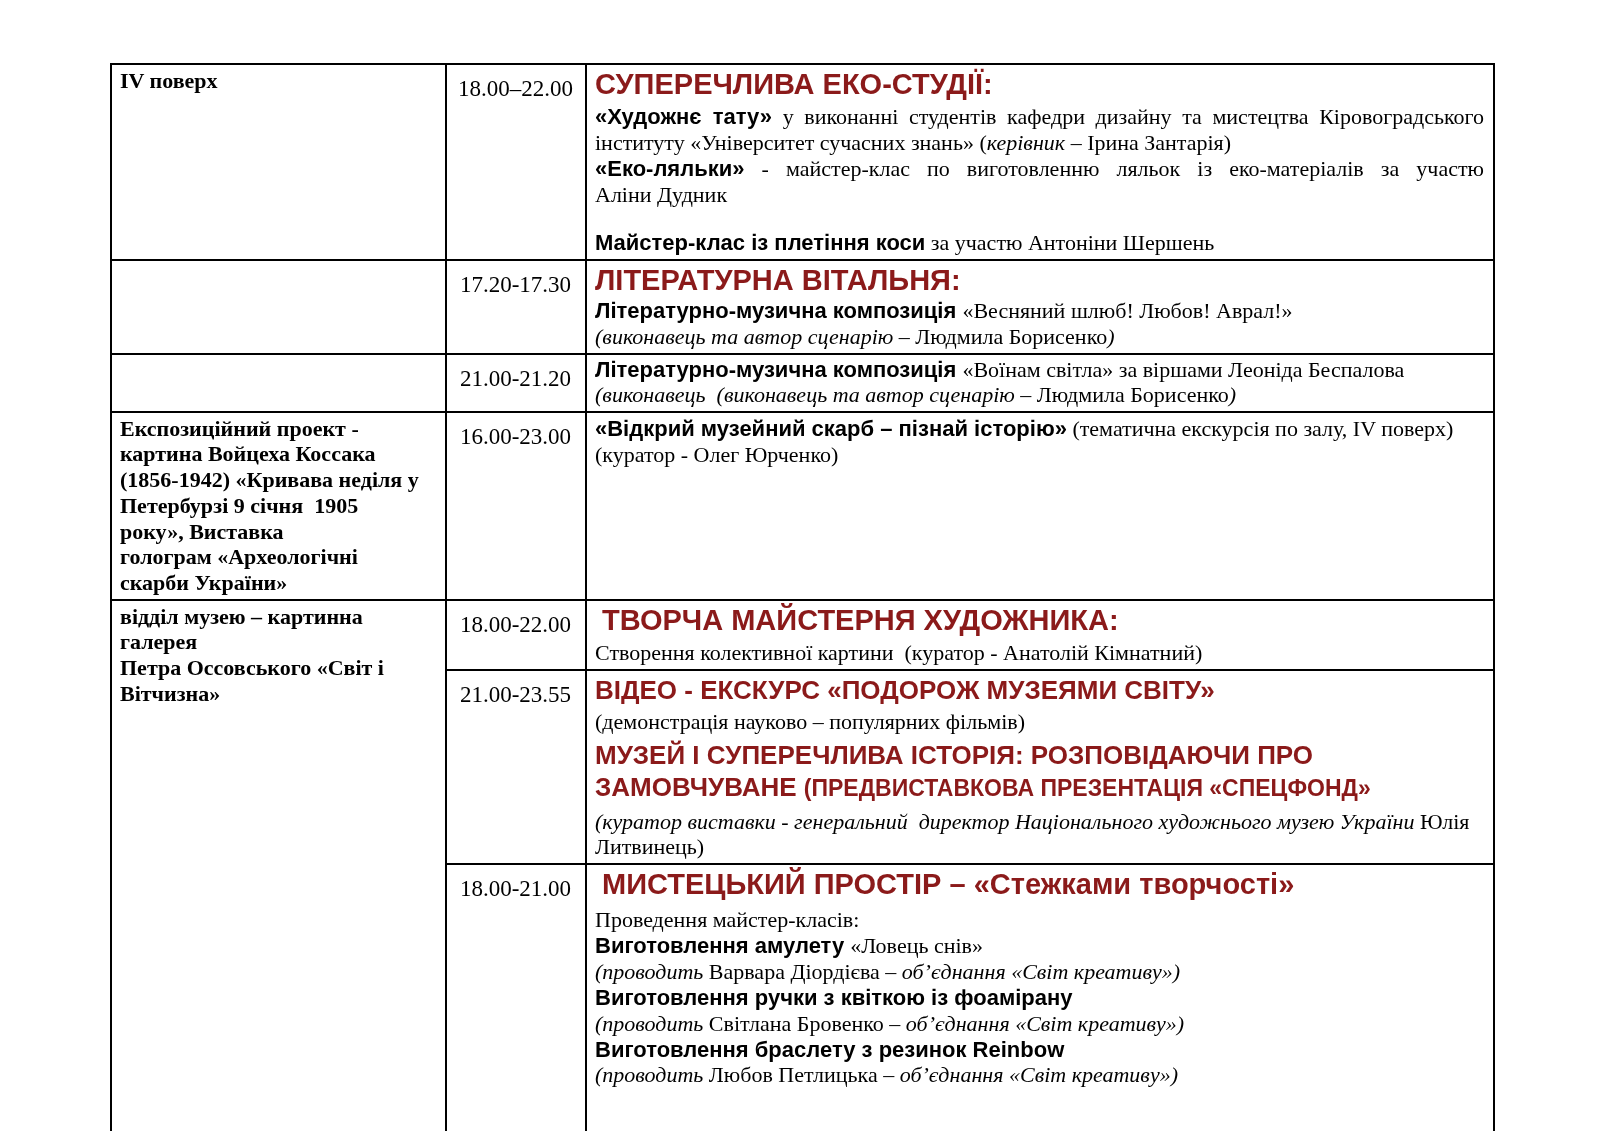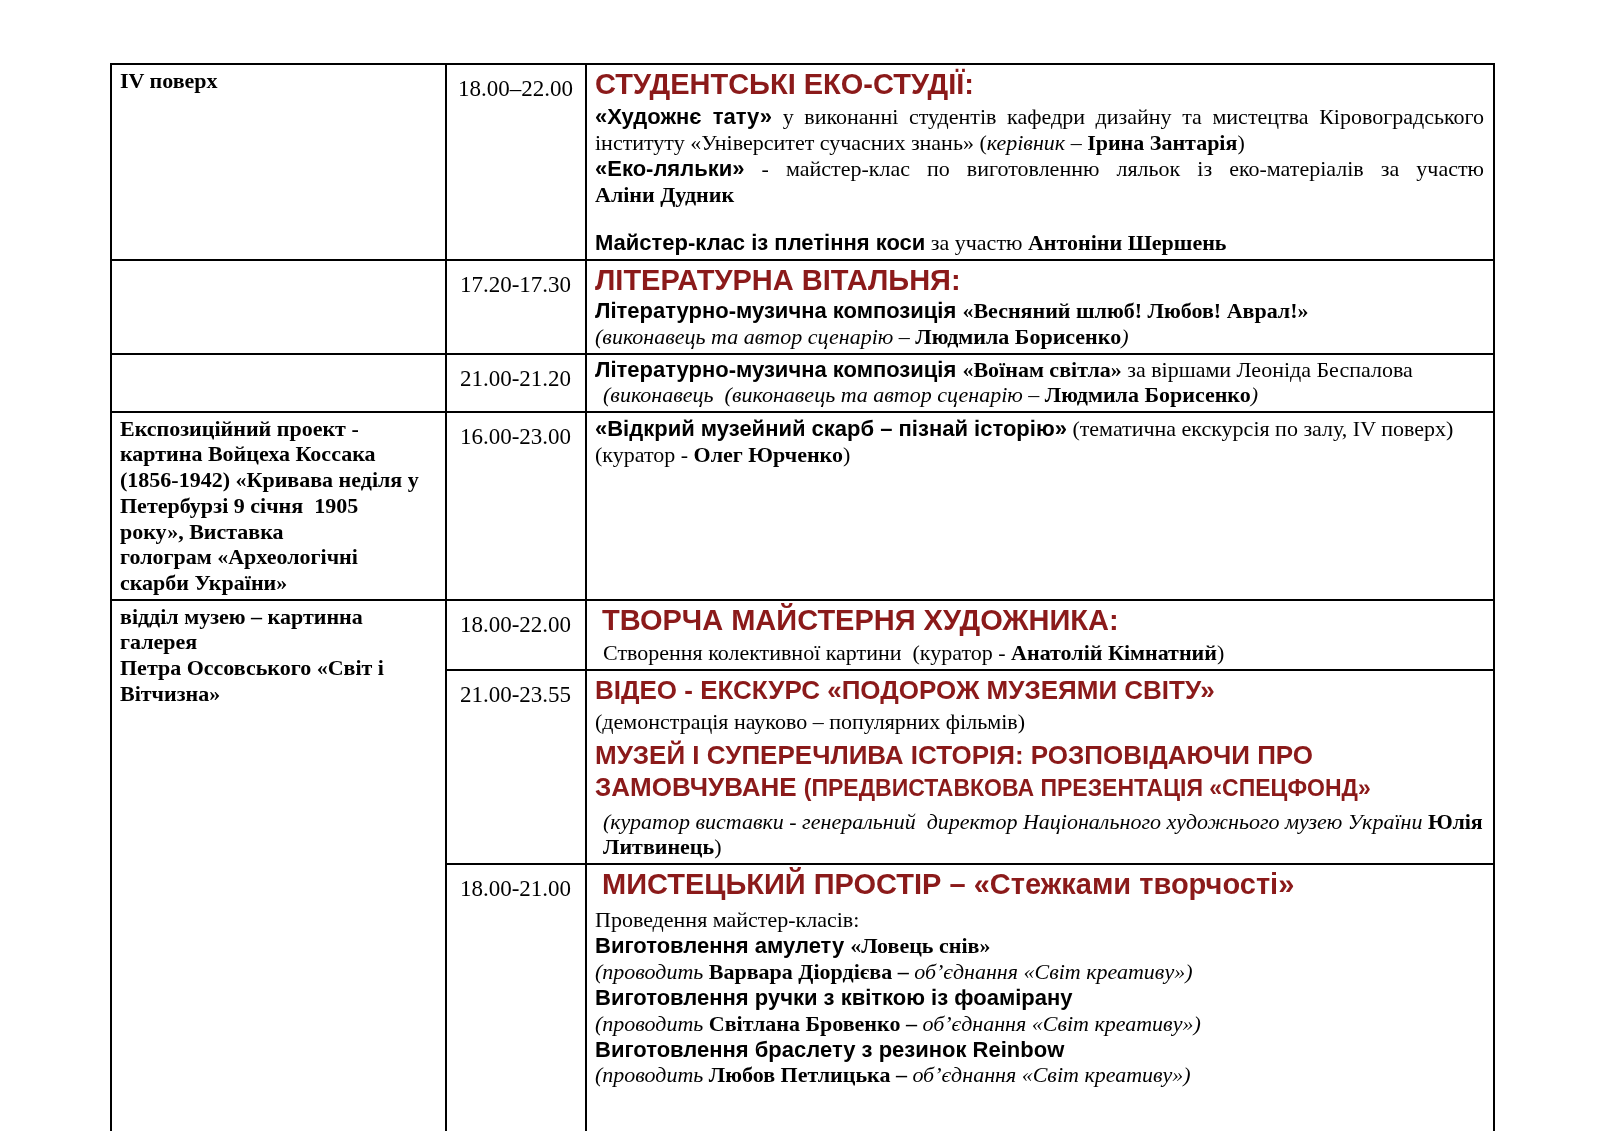--- a/index.html
+++ b/index.html
@@ -49,28 +49,28 @@
     font-family: "Liberation Sans", sans-serif;
     font-weight: 700;
     font-size: 29px;
     line-height: 1.15;
     margin: 0 0 3px 0;
   }
   .h.med { font-size: 26px; line-height: 1.25; margin: 4px 0 2px 0; }
   .hs { font-size: 23px; }
 
   .p { margin: 0; font-size: 22px; line-height: 1.18; }
-  .pw { white-space: pre-wrap; margin-left: 8px; }
+  .pw { white-space: pre-wrap; }
   .just { text-align: justify; }
   .jlast { text-align: justify; text-align-last: justify; }
   .tight { line-height: 1.12; }
   .mt { margin-top: 5px; }
 
   .sb { font-family: "Liberation Sans", sans-serif; font-weight: 700; }
-  .b  { font-weight: 700; }
+  .b  { font-weight: 400; }
   .i  { font-style: italic; }
   .ind { padding-left: 7px; }
   .spacer { height: 22px; }
 </style>
 </head>
 <body>
 
 <div class="page">
   <table class="tbl">
     <colgroup>
@@ -81,21 +81,21 @@
     <tbody>
 
       <tr style="height:195px;">
         <td>
           <div class="loc-text">IV поверх</div>
         </td>
         <td class="time">
           <span class="time-text">18.00–22.00</span>
         </td>
         <td>
-          <div class="h">СТУДЕНТСЬКІ ЕКО-СТУДІЇ:</div>
+          <div class="h">СУПЕРЕЧЛИВА ЕКО-СТУДІЇ:</div>
           <p class="p just"><span class="sb">«Художнє тату»</span><span> у виконанні студентів кафедри дизайну та мистецтва Кіровоградського інституту «Університет сучасних знань» (</span><span class="i">керівник</span><span> – </span><span class="b">Ірина Зантарія</span><span>)</span></p>
           <p class="p jlast"><span class="sb">«Еко-ляльки»</span><span> - майстер-клас по виготовленню ляльок із еко-матеріалів за участю</span></p>
           <p class="p"><span class="b">Аліни Дудник</span></p>
           <div class="spacer"></div>
           <p class="p"><span class="sb">Майстер-клас із плетіння коси</span><span> за участю </span><span class="b">Антоніни Шершень</span></p>
         </td>
       </tr>
 
       <tr style="height:85px;">
         <td></td>

